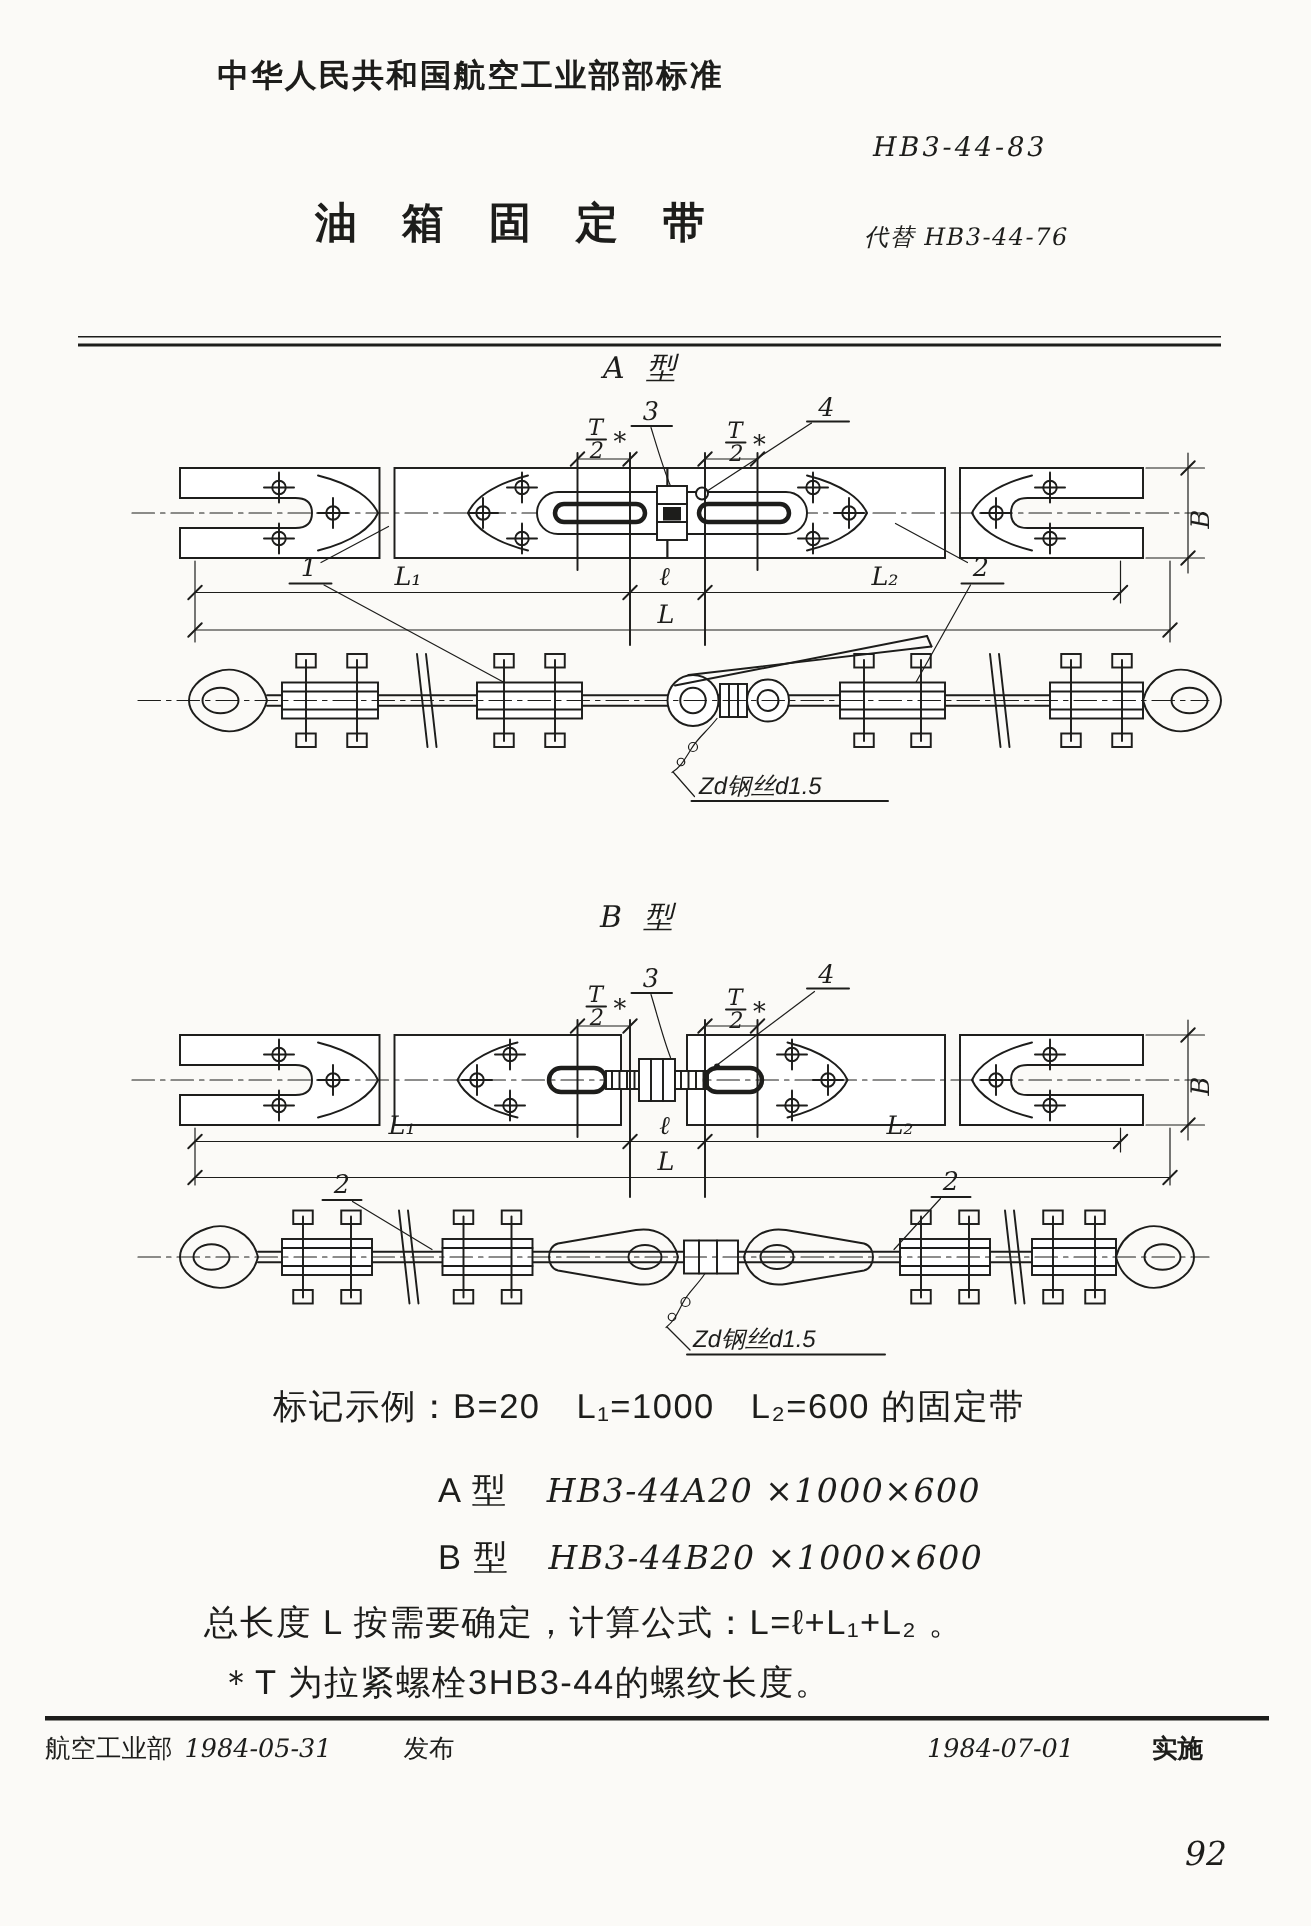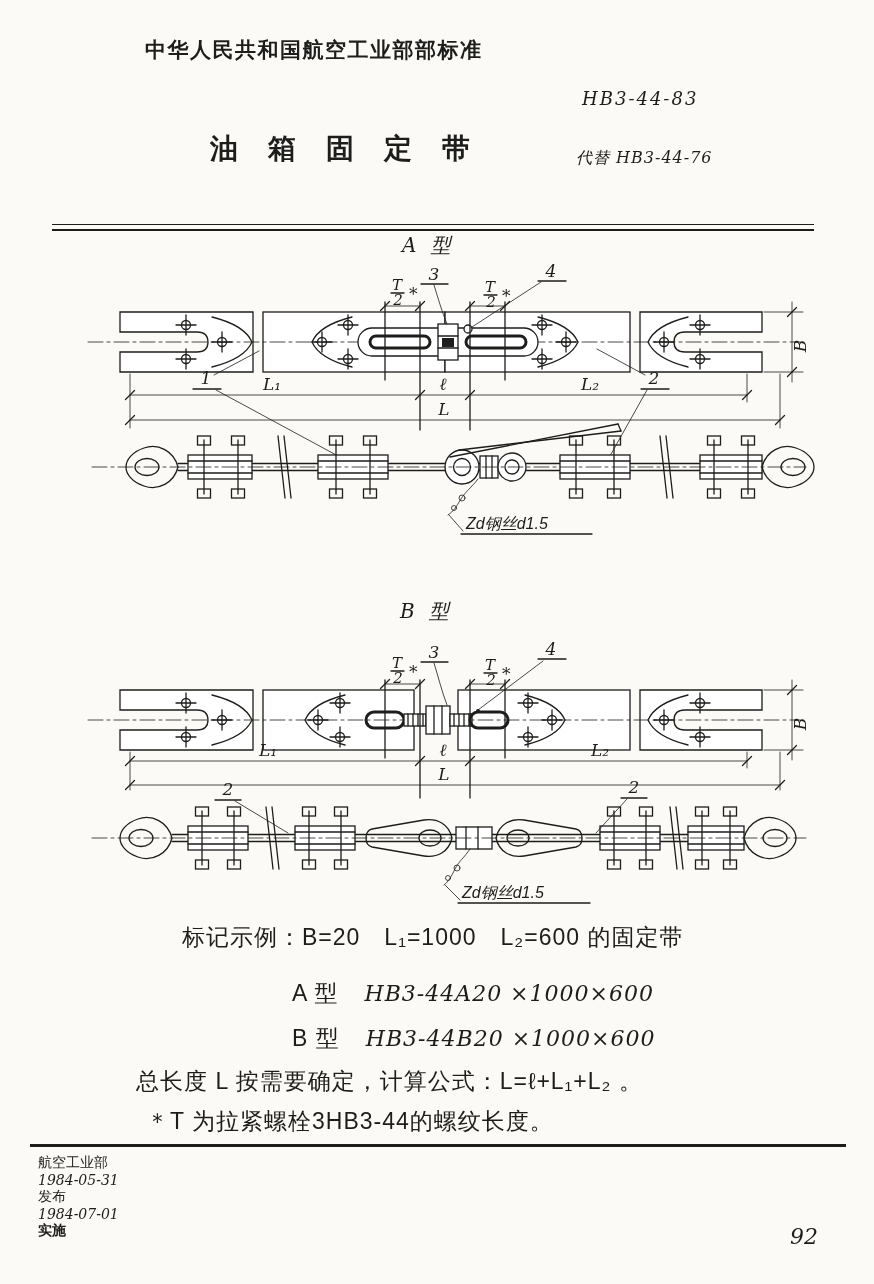--- a/index.html
+++ b/index.html
@@ -12,21 +12,21 @@
   .stdno{font-size:18px;letter-spacing:2px;}
   .title{font-weight:bold;font-size:28px;letter-spacing:30px;}
   .repl{font-size:16px;letter-spacing:1px;}
   .rule2{height:4px;border-top:1.5px solid var(--ink);border-bottom:2.5px solid var(--ink);}
   .figcap{font-family:"DejaVu Serif",serif;font-style:italic;font-size:20px;letter-spacing:4px;}
   .note{font-size:23px;letter-spacing:1px;}
   .desig{display:flex;align-items:baseline;gap:26px;}
   .desig .code{font-family:"DejaVu Serif",serif;font-style:italic;font-size:22px;letter-spacing:1px;text-align:right;}
   .footer{width:816px;}
   .frule{height:3px;background:var(--ink);}
-  .frow{display:flex;align-items:baseline;margin-top:7px;font-size:14px;flex-direction:column;}
+  .frow{display:flex;align-items:baseline;margin-top:7px;font-size:17px;}
   .frow .sp{display:inline-block;width:48px;}
   .pageno{font-family:"DejaVu Serif",serif;font-style:italic;font-size:22px;}
   
   .fig{position:absolute;left:0;}
   .fig path,.fig line,.fig rect,.fig circle,.fig ellipse,.fig use{
       stroke:var(--ink);fill:none;stroke-width:1.3;stroke-linecap:round;}
   .fig .wf{fill:#fff;}
   .fig .thin{stroke-width:0.8;}
   .fig .thk{stroke-width:3;}
   .fig .cl{stroke-width:0.8;stroke-dasharray:15 4 3 4;}
@@ -434,18 +434,18 @@
   <div class="abs footer" style="left:30px;top:1144px">
     <div class="frule"></div>
     <div class="frow">
       <span>航空工业部</span>
       <span class="hand" style="margin-left:8px">1984-05-31</span>
       <span class="sp"></span>
       <span>发布</span>
       <span style="flex:1"></span>
       <span class="hand">1984-07-01</span>
       <span style="display:inline-block;width:52px"></span>
-      <span style="font-weight:bold;margin-right:28px">实施</span>
+      <span style="font-weight:bold;margin-right:44px">实施</span>
     </div>
   </div>
 
   <div class="abs pageno" style="left:790px;top:1224px">92</div>
 </div>
 
 </body></html>

